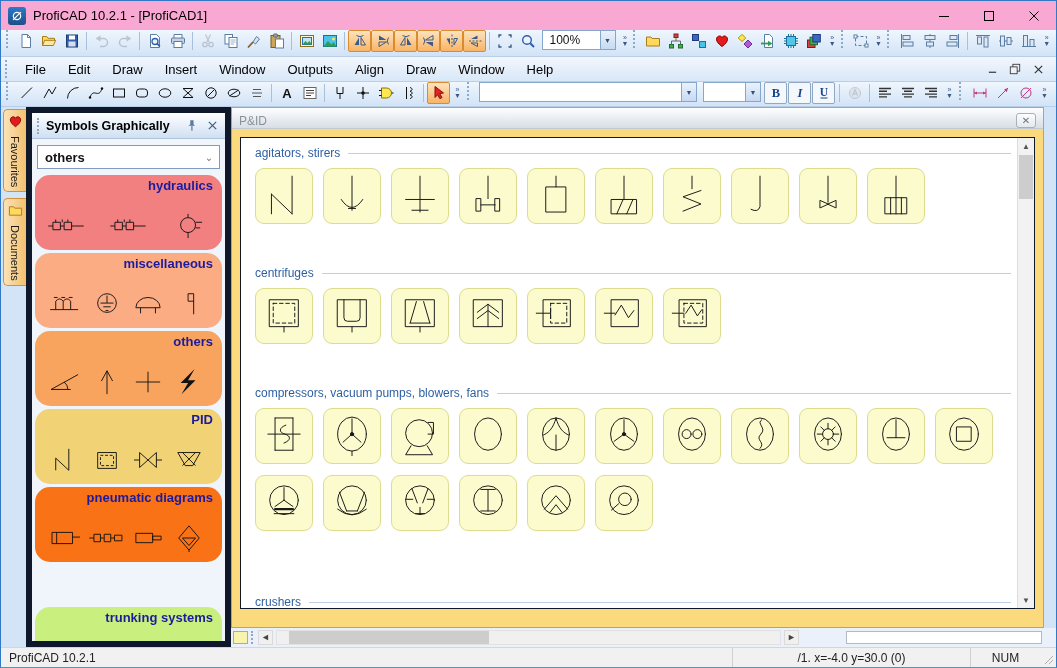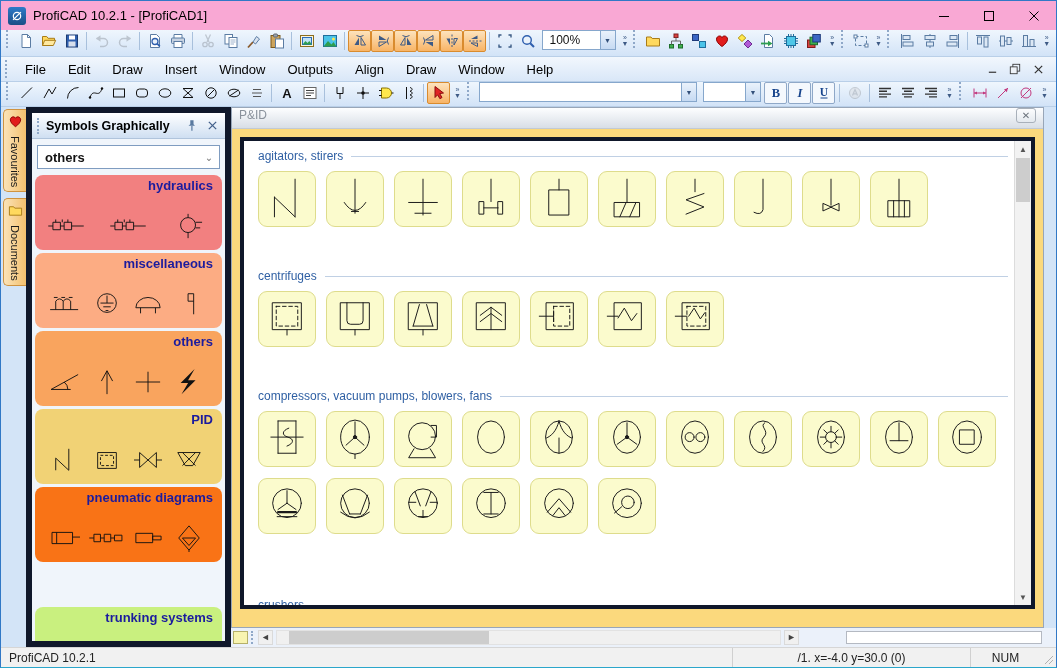--- a/index.html
+++ b/index.html
@@ -38,31 +38,31 @@
 
 .sidebar{width:205px;background:#f0f5fb;border:6px solid #0f172a;display:flex;flex-direction:column;flex:0 0 auto}
 .sb-head{height:26px;display:flex;align-items:center;background:linear-gradient(#ffffff,#cfdff2);border-bottom:1px solid #b0c4dc;padding:0 5px;gap:5px;flex:0 0 auto}
 .sb-grip{width:4px;height:16px;border-left:2px dotted #8fa8c8}
 .sb-title{font-weight:bold;font-size:12.5px;flex:1;color:#000}
 .sb-ico{width:16px;height:16px;display:flex;align-items:center;justify-content:center;color:#44618c}
 .sb-combo{margin:6px 5px;height:24px;border:1px solid #7f9cc0;background:#fff;display:flex;align-items:center;flex:0 0 auto}
 .sb-combo .cval{flex:1;font-weight:bold;font-size:13px;padding-left:7px}
 .sb-combo .sb-arrow{width:20px;color:#777;font-size:10px;text-align:center}
 .sb-cards{flex:1;overflow:hidden;padding:0 3px}
-.card{height:75px;margin-bottom:3px;border-radius:8px;position:relative}
+.card{height:75px;margin-bottom:3px;border-radius:15px;position:relative}
 .card-label{position:absolute;top:3px;right:9px;font-weight:bold;font-size:13px;color:#1b1b9e}
 .card-syms{position:absolute;left:12px;right:14px;bottom:7px;display:flex;align-items:flex-end;justify-content:space-between}
 .card-syms svg{stroke:#111;fill:none;stroke-width:1}
 
 .rightcol{flex:1;display:flex;flex-direction:column;min-width:0;background:#d3e4f7}
 .docwin{flex:1;margin-right:12px;border:1px solid #98a6b8;display:flex;flex-direction:column;background:#fbd97d;min-height:0}
-.doctitle{height:21px;background:linear-gradient(#fdfeff,#d8dee6);border-bottom:1px solid #c2cad4;display:flex;align-items:flex-start;padding:0 7px;color:#8a929c;font-size:12px;flex:0 0 auto}
+.doctitle{height:21px;background:linear-gradient(#fdfeff,#d8dee6);border-bottom:1px solid #c2cad4;display:flex;align-items:flex-end;padding:0 7px;color:#8a929c;font-size:12px;flex:0 0 auto}
 .doc-close{margin-left:auto;width:20px;height:15px;border:1px solid #a8b0ba;border-radius:3px;background:linear-gradient(#fcfdfe,#e4e9ef);color:#6a727c;font-size:10px;line-height:1;display:flex;align-items:center;justify-content:center}
 .docbody{flex:1;padding:8px 8px 18px 8px;min-height:0}
-.doccontent{height:100%;background:#fff;border:4px solid #0f172a;position:relative;overflow:hidden}
+.doccontent{height:100%;background:#fff;border:1px solid #0f172a;position:relative;overflow:hidden}
 .content-inner{position:absolute;top:0;left:0;right:17px;bottom:0;overflow:hidden;padding:8px 6px 0 14px}
 .vscroll{position:absolute;top:0;right:0;bottom:0;width:17px;background:#f2f2f2;border-left:1px solid #dcdcdc;display:flex;flex-direction:column;align-items:stretch}
 .vs-btn{height:16px;display:flex;align-items:center;justify-content:center;color:#555;font-size:8px}
 .vs-thumb{height:44px;background:#cdcdcd;margin:1px 1px}
 .vs-track{flex:1}
 .group{margin-bottom:42px}
 .group.tall{margin-bottom:64px}
 .group-head{display:flex;align-items:center;color:#2e5fa3;font-size:12px;white-space:nowrap}
 .group-head .rule{flex:1;border-top:1px solid #c0d0e4;margin-left:8px}
 .tilegrid{display:flex;flex-wrap:wrap;gap:11px 10px;margin-top:8px}

